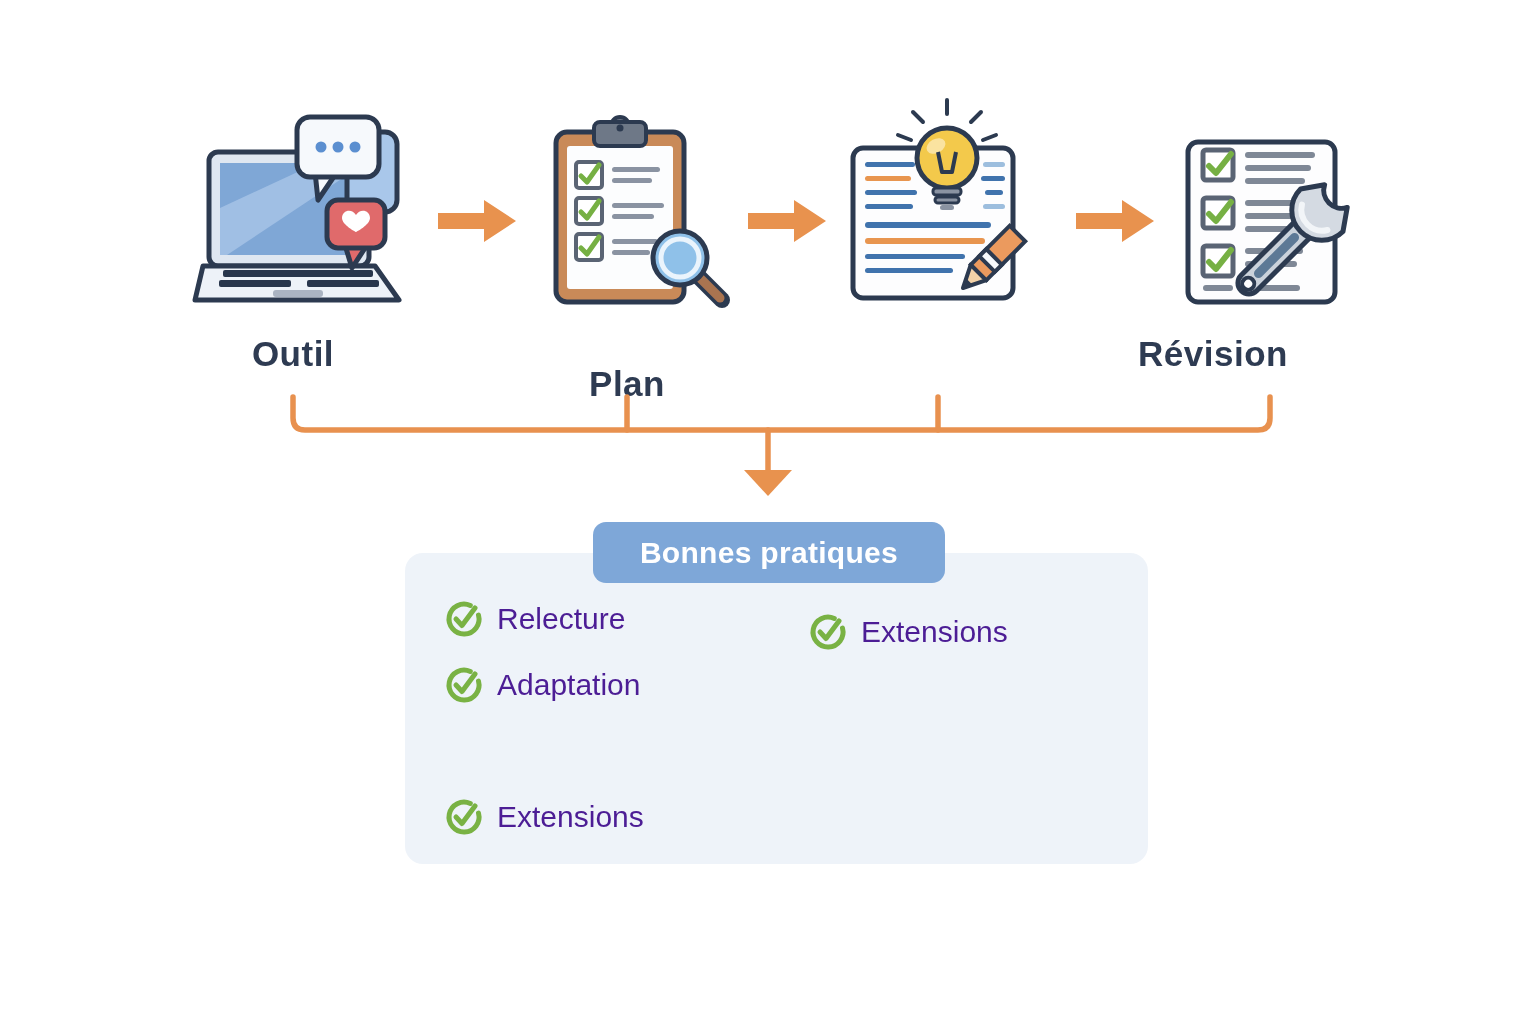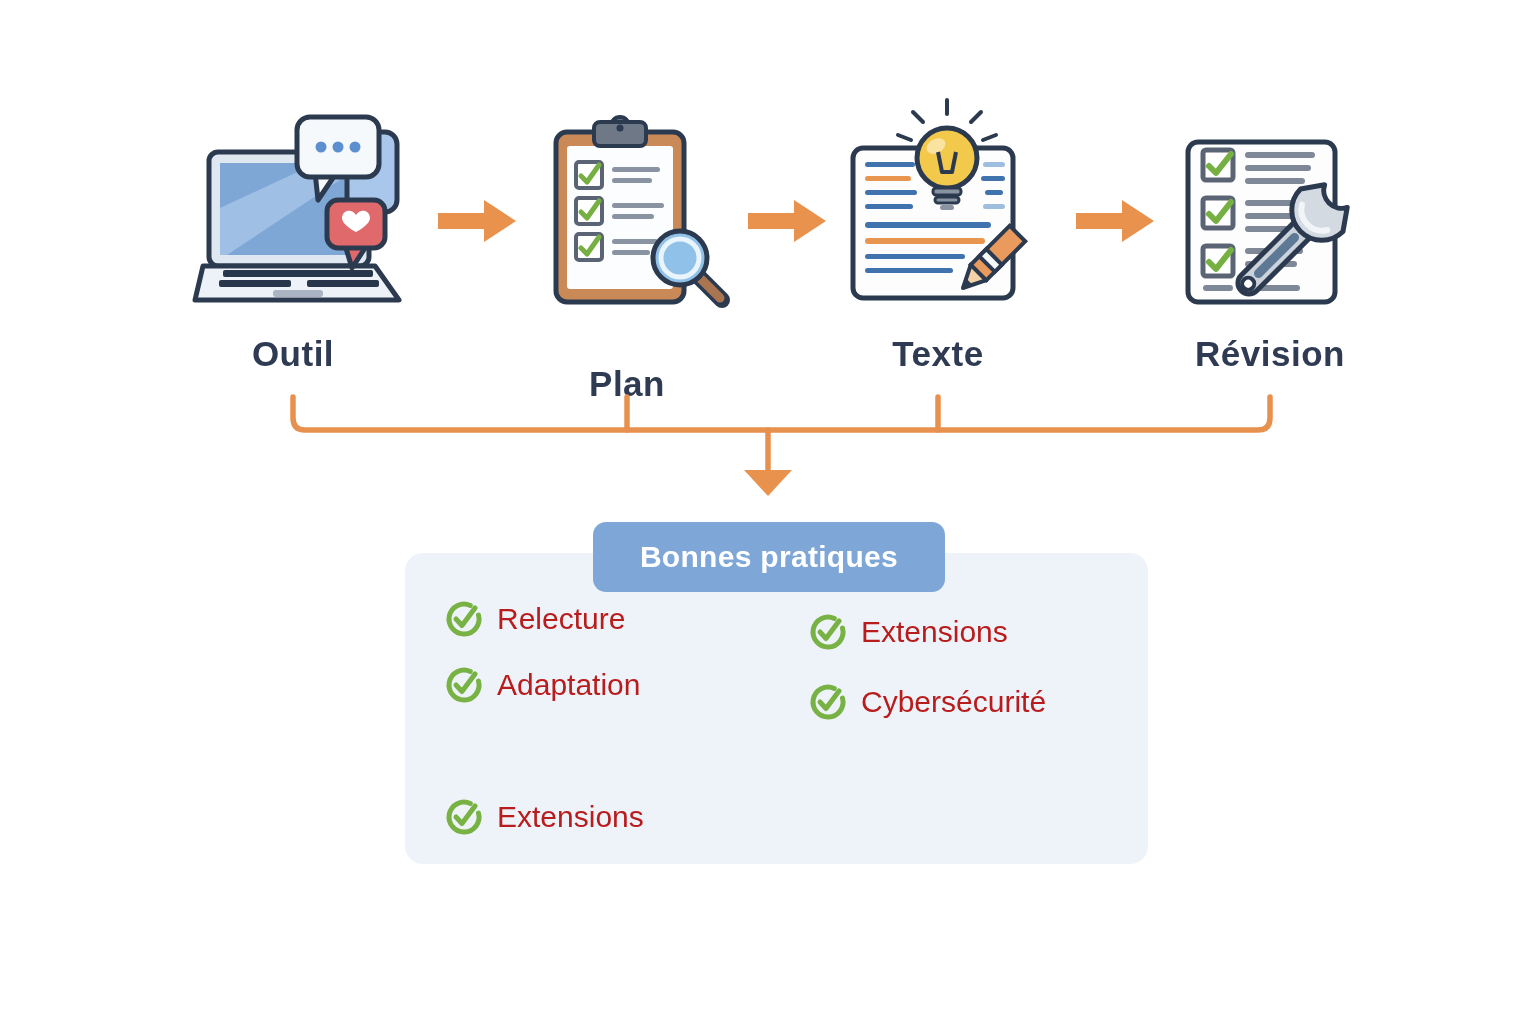--- a/index.html
+++ b/index.html
@@ -8,31 +8,31 @@
     font-family:"Liberation Sans","DejaVu Sans",sans-serif;
     padding-left:20px;
   }
   .abs{position:absolute;}
   .step-label{
     position:absolute;width:240px;text-align:center;top:334px;
     font-size:35px;font-weight:700;color:#2e3b52;letter-spacing:.5px;
   }
   .flow-arrow{position:absolute;top:200px;width:78px;height:42px;}
   .bp-header{
-    position:absolute;left:593px;top:522px;width:352px;height:70px;
+    position:absolute;left:593px;top:522px;width:352px;height:61px;
     background:#7ea7d8;border-radius:13px;display:flex;align-items:center;justify-content:center;
     font-size:30px;font-weight:700;color:#ffffff;letter-spacing:.3px;z-index:3;
   }
   .bp-panel{
     position:absolute;left:405px;top:553px;width:743px;height:311px;
     background:#eef3f9;border-radius:18px;z-index:1;
   }
   .bp-item{
     position:absolute;display:flex;align-items:center;gap:13px;z-index:2;
-    font-size:30px;color:#b91c1c;
+    font-size:30px;color:#4c1d95;
   }
   .bp-item .chk{width:40px;height:40px;flex:0 0 auto;}
   svg{display:block;}
 </style>
 </head>
 <body>
 
 <div class="canvas">
 
   <div class="abs" style="left:197px;top:112px;width:210px;height:200px;">
@@ -190,22 +190,21 @@
       </svg>
   </div>
   <div class="flow-arrow" style="left:1076px;">
     <svg width="78" height="42" viewBox="0 0 78 42">
         <polygon points="0,13 46,13 46,0 78,21 46,42 46,29 0,29" fill="#e8924e"></polygon>
       </svg>
   </div>
 
   <div class="step-label" style="left:173px;">Outil</div>
   <div class="step-label" style="left:507px;margin-top:30px;">Plan</div>
-  <div class="step-label" style="left:818px;">Texte</div>
-  <div class="step-label" style="left:1150px;">Révision</div>
+  <div class="step-label" style="left:1093px;">Révision</div>
 
   <div class="abs" style="left:270px;top:388px;width:1030px;height:115px;">
     <svg width="1030" height="115" viewBox="0 0 1030 115">
       <g stroke="#e8914f" stroke-width="5.5" fill="none" stroke-linecap="round">
         <path d="M23,9 L23,30 Q23,42 35,42 L988,42 Q1000,42 1000,30 L1000,9"></path>
         <line x1="357" y1="9" x2="357" y2="42"></line>
         <line x1="668" y1="9" x2="668" y2="42"></line>
         <line x1="498" y1="42" x2="498" y2="84"></line>
       </g>
       <polygon points="474,82 522,82 498,108" fill="#e8924e"></polygon>
@@ -246,23 +245,14 @@
 
   <div class="bp-item" style="left:808px;top:612px;">
     <span class="chk">
       <svg width="40" height="40" viewBox="0 0 40 40">
           <path d="M34.5,16.1 A15,15 0 1 1 26.3,6.4" fill="none" stroke="#79b244" stroke-width="5" stroke-linecap="round"></path>
           <polyline points="12,20 18,26.5 31,9" fill="none" stroke="#79b244" stroke-width="5" stroke-linecap="round" stroke-linejoin="round"></polyline>
         </svg>
     </span>
     <span>Extensions</span>
   </div>
-  <div class="bp-item" style="left:808px;top:682px;">
-    <span class="chk">
-      <svg width="40" height="40" viewBox="0 0 40 40">
-          <path d="M34.5,16.1 A15,15 0 1 1 26.3,6.4" fill="none" stroke="#79b244" stroke-width="5" stroke-linecap="round"></path>
-          <polyline points="12,20 18,26.5 31,9" fill="none" stroke="#79b244" stroke-width="5" stroke-linecap="round" stroke-linejoin="round"></polyline>
-        </svg>
-    </span>
-    <span>Cybersécurité</span>
-  </div>
 
 </div>
 
 </body></html>

